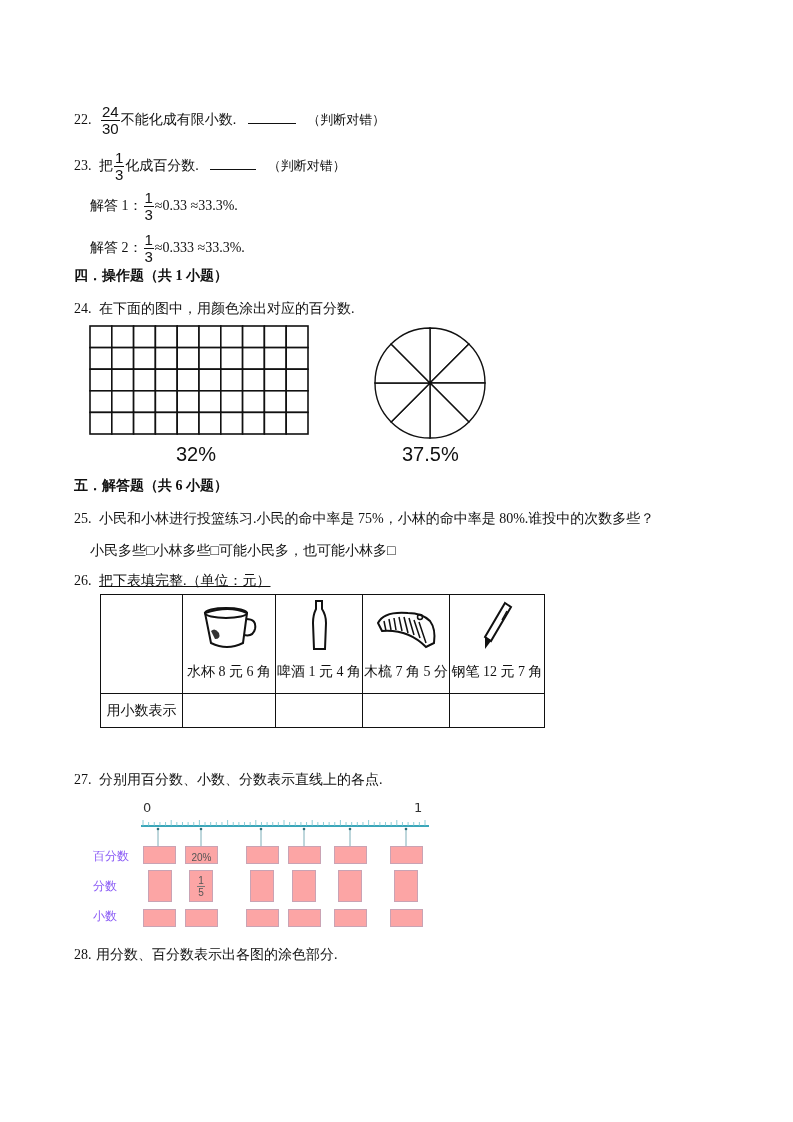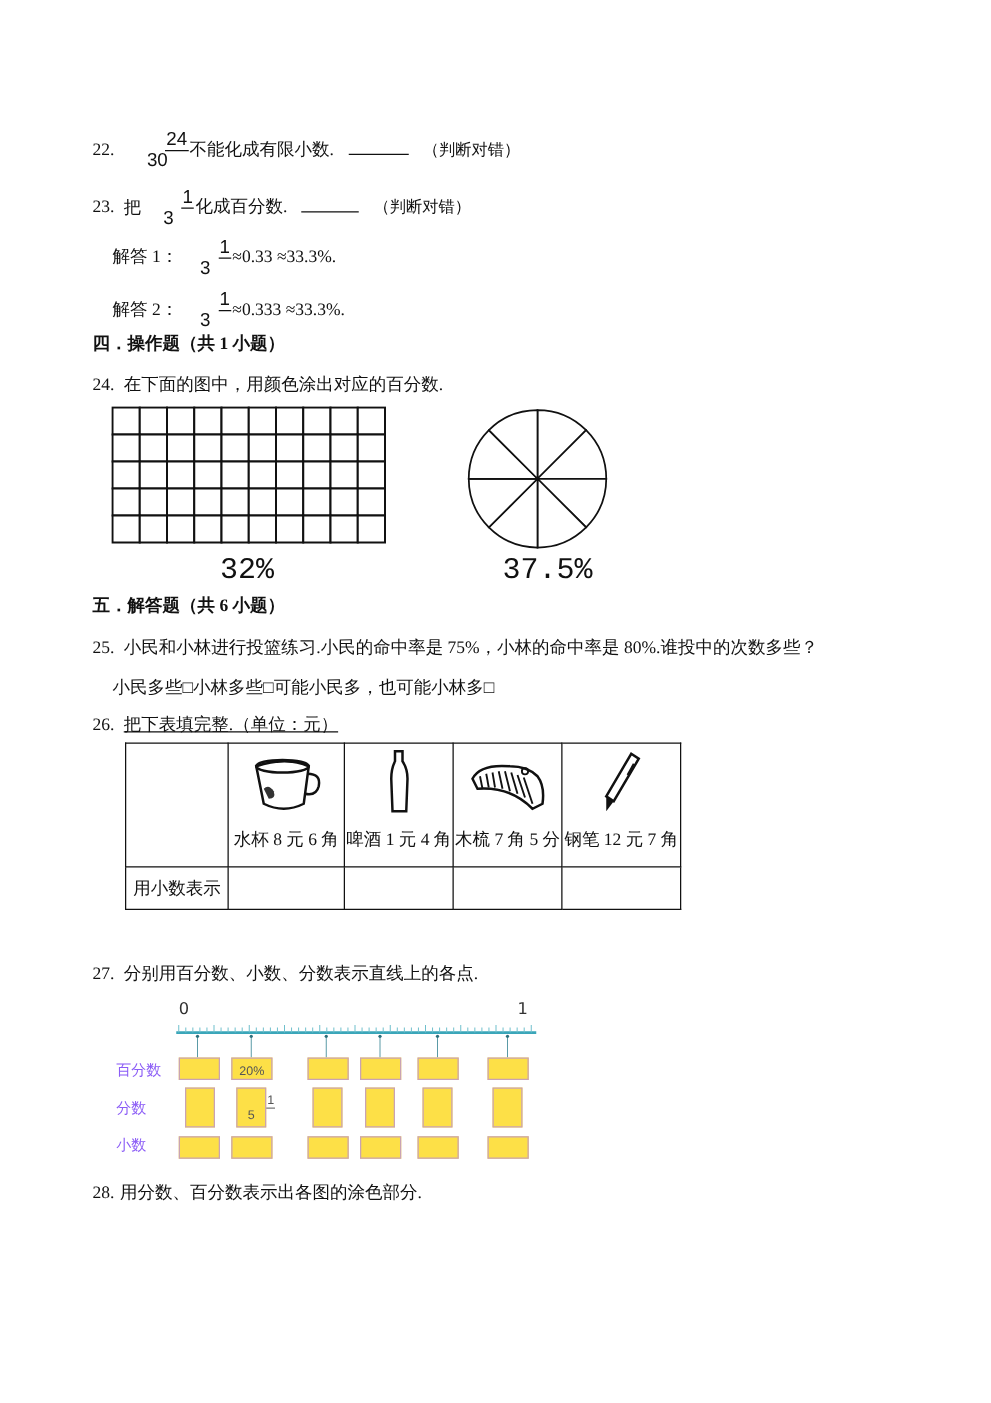--- a/index.html
+++ b/index.html
@@ -2,28 +2,28 @@
 <html><head>
 <meta charset="utf-8">
 <style>
   html, body { margin: 0; padding: 0; background: #ffffff; }
   body { width: 793px; height: 1122px; position: relative; overflow: hidden;
          font-family: "Liberation Serif", "DejaVu Serif", serif; color: #111; }
   .abs { position: absolute; }
   .line { font-size: 14px; white-space: nowrap; line-height: 18px; }
   .frac { display: inline-flex; flex-direction: column; align-items: center; vertical-align: middle;
           font-family: "Liberation Sans", sans-serif; font-size: 15px; line-height: 16px; margin: 0 1px; }
-  .frac .num { border-bottom: 1px solid #111; padding: 0 1px; margin-left: 31px; }
+  .frac .num { border-bottom: 1px solid #111; padding: 0 1px; }
   .blank { display: inline-block; border-bottom: 1.5px solid #111; vertical-align: baseline; margin: 0 8px; }
   .bold { font-weight: bold; }
-  .bigcap { font-size: 24px; font-family: Liberation Mono, monospace; }
+  .bigcap { font-size: 20px; font-family: Liberation Sans, sans-serif; }
   table.price { border-collapse: collapse; position: absolute; left: 100px; top: 594px; }
   table.price td { border: 1px solid #111; font-size: 14px; padding: 0; text-align: center; white-space: nowrap; }
   .nl-label { font-size: 12px; font-family: "DejaVu Sans", sans-serif; color: #8b5cf6; }
-  .pbox { position: absolute; border: 1px solid #c9a3b4; background: #fde047; }
+  .pbox { position: absolute; border: 1px solid #c9a3b4; background: #fca5a5; }
   .pbox span { font-family: "Liberation Sans", sans-serif; font-size: 10px; color: #555; }
 </style>
 </head>
 <body>
 
 <div class="abs line" style="left:74px; top:104px;">
   <span>22.</span>
   <span class="frac" style="margin-left:6px;">
     <span class="num">24</span>
     <span class="den">30</span>

